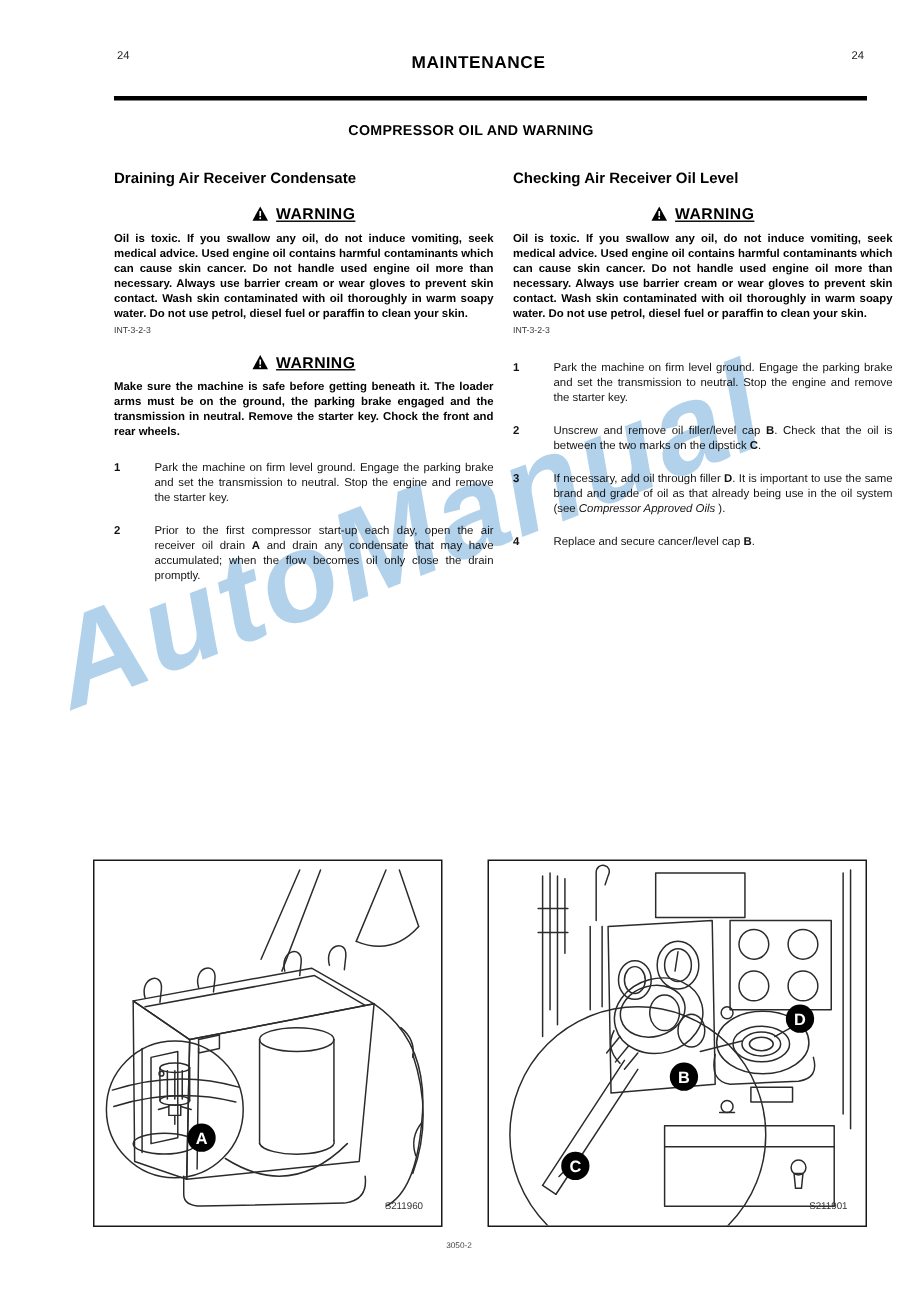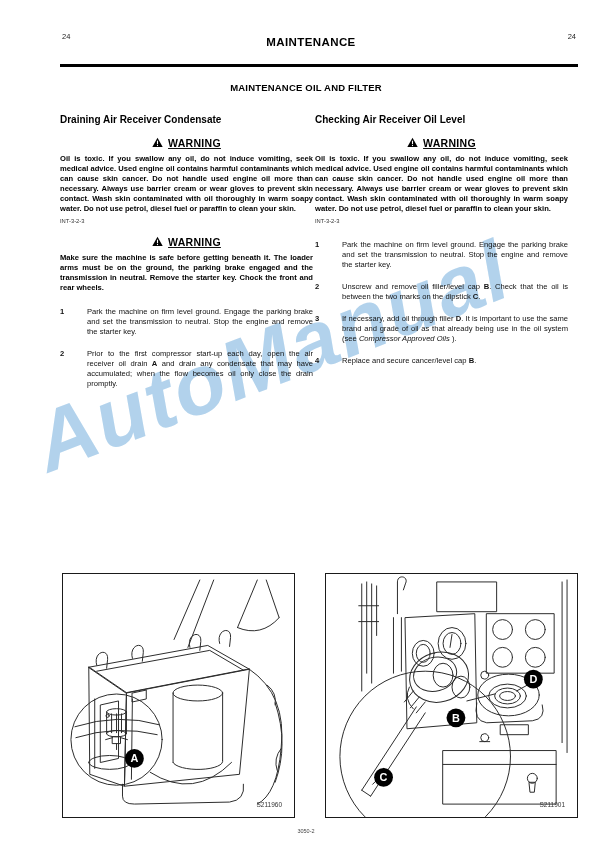--- a/index.html
+++ b/index.html
@@ -22,40 +22,40 @@
     font-weight:bold;
     font-style:italic;
     letter-spacing:2px;
     color:#a5cbe9;
     opacity:.85;
     transform:rotate(-21deg);
     transform-origin:left center;
     white-space:nowrap;
     pointer-events:none;
   }
-  .content{position:relative;z-index:1;}
+  .content{position:relative;z-index:1;padding-left:16px;}
   
   .header{position:relative;height:66px;}
   .pagenum{position:absolute;top:32px;font-size:7.5px;color:#222;}
   .pagenum.left{left:62px;}
   .pagenum.right{right:36px;}
   .header-title{
     position:absolute;top:36px;left:0;right:0;
     text-align:center;font-size:11.5px;font-weight:bold;letter-spacing:.4px;color:#000;margin-left:10px;
   }
   .rule{position:absolute;top:64px;left:60px;right:34px;height:2.6px;background:#000;}
   .section-title{
     margin:16px 0 0 0;
     text-align:center;font-size:9.5px;font-weight:bold;letter-spacing:.2px;color:#000;
   }
   
   .columns{
     display:flex;
     padding:22px 34px 0 60px;
-    gap:2px;
+    gap:13px;
   }
   .col{width:253px;flex:0 0 253px;font-size:7.6px;line-height:10px;}
   .col-heading{font-size:10px;font-weight:bold;margin:0 0 12px 0;color:#000;}
   .warning-head{
     display:flex;align-items:center;justify-content:center;
     gap:5px;margin:10px 0 6px 0;text-decoration:underline;
   }
   .warning-head .tri{width:11px;height:11px;display:block;}
   .warning-word{font-size:10.5px;font-weight:bold;letter-spacing:.3px;color:#000;}
   .warning-text{
@@ -96,21 +96,21 @@
 
   <div class="content">
 
     <div class="header">
       <span class="pagenum left">24</span>
       <div class="header-title">MAINTENANCE</div>
       <span class="pagenum right">24</span>
       <div class="rule"></div>
     </div>
 
-    <div class="section-title">MAINTENANCE OIL AND FILTER</div>
+    <div class="section-title">COMPRESSOR OIL AND WARNING</div>
 
     <div class="columns">
 
       <div class="col">
         <h3 class="col-heading">Draining Air Receiver Condensate</h3>
 
         <div class="warning-head">
           <svg class="tri" viewBox="0 0 24 24">
             <path d="M12 1.5 L23.3 22 H0.7 Z" fill="#000"></path>
             <rect x="10.8" y="8" width="2.4" height="7.5" fill="#fff"></rect>

